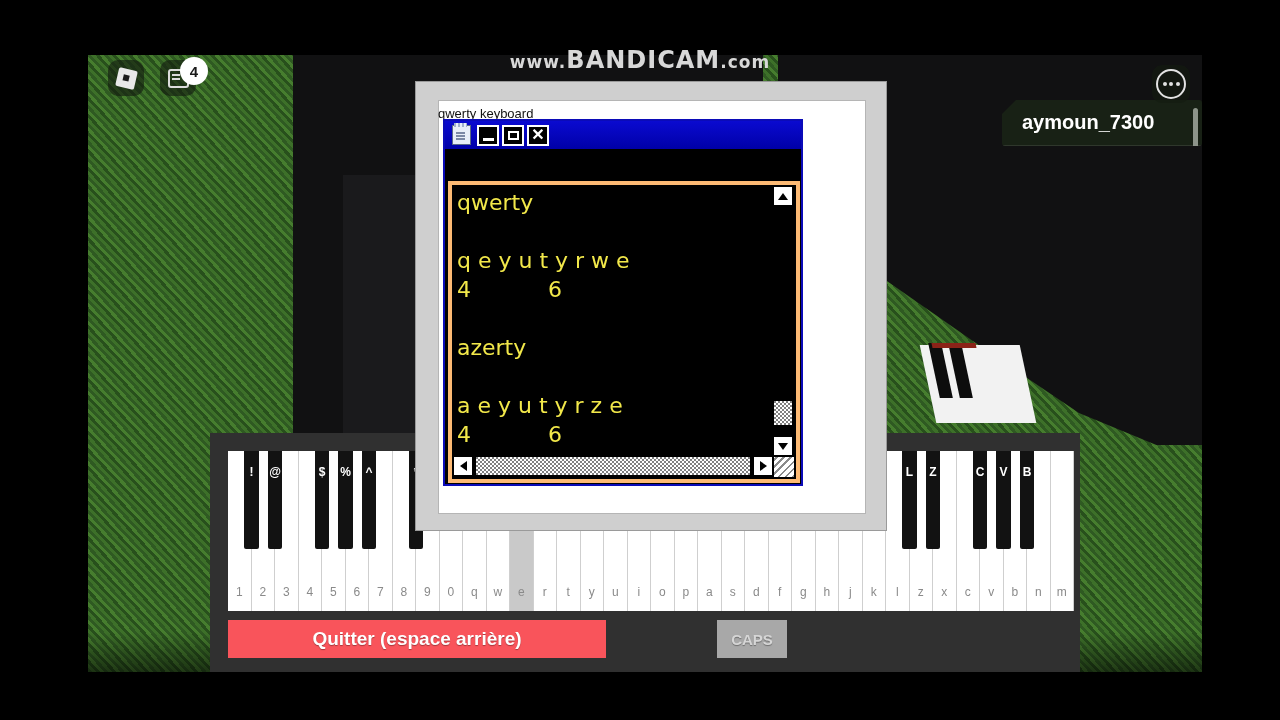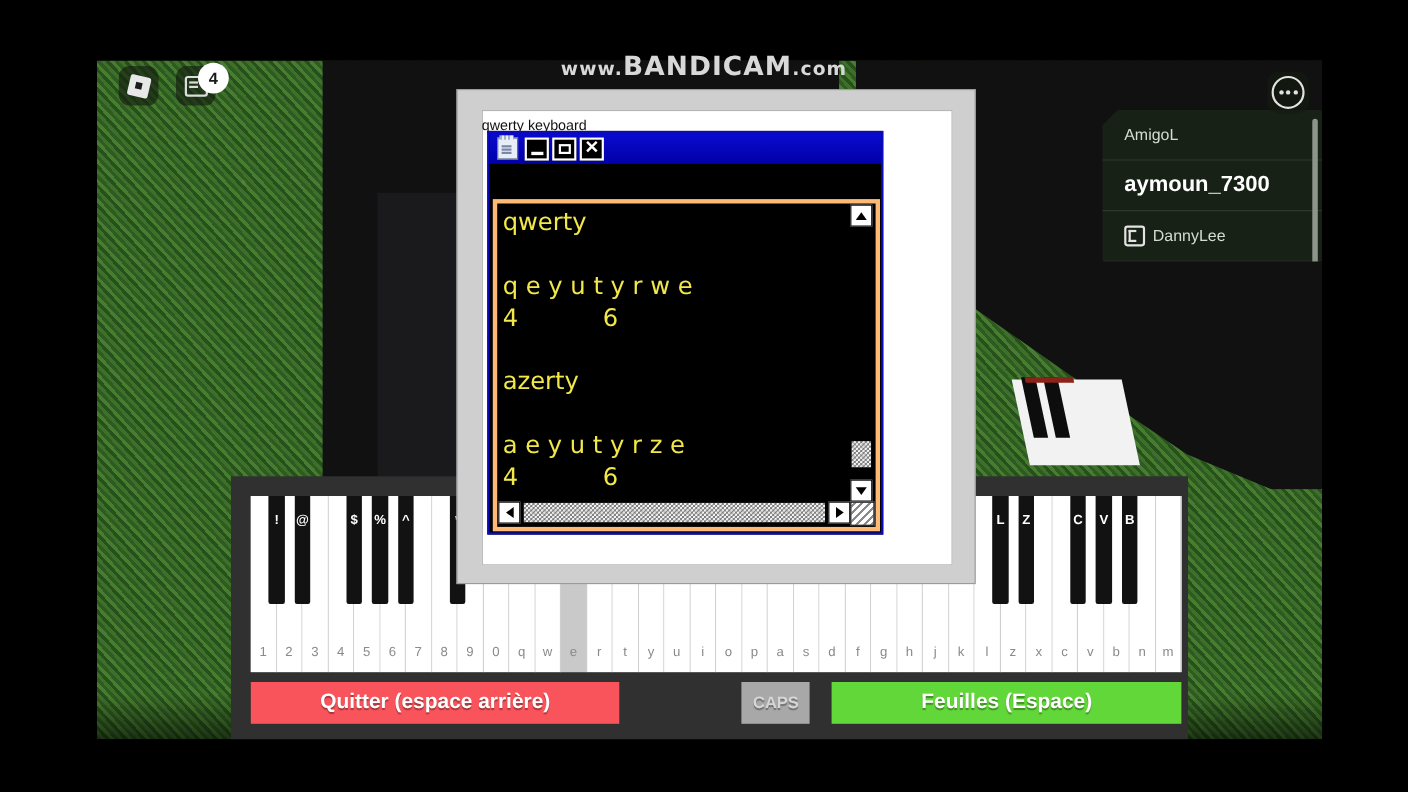--- a/index.html
+++ b/index.html
@@ -197,29 +197,22 @@
 
   <div id="more-btn" style="z-index:7;">
     <div class="more-circle">
       <i></i>
         <i></i>
         <i></i>
     </div>
   </div>
 
   <div id="player-list">
-    <div class="pl-row">
-      <span>AmigoL</span>
-    </div>
     <div class="pl-row bold">
       <span>aymoun_7300</span>
-    </div>
-    <div class="pl-row">
-      <span class="prem-icon"></span>
-      <span>DannyLee</span>
     </div>
     <div class="pl-scroll"></div>
   </div>
 
   <div id="piano-ui">
     <div class="kb-wrap" id="kb-wrap">
         <div class="wkey" style="left: 0px; width: 23.5px;">
           <span>1</span>
         </div>
         <div class="wkey" style="left: 23.5px; width: 23.5px;">
@@ -357,21 +350,20 @@
         <div class="bkey" style="left: 768.215px; width: 14.57px;">
           <span>V</span>
         </div>
         <div class="bkey" style="left: 791.715px; width: 14.57px;">
           <span>B</span>
         </div>
       </div>
     <div class="btn-row">
       <div class="big-btn" id="quit-btn">Quitter (espace arrière)</div>
       <div class="big-btn" id="caps-btn">CAPS</div>
-      <div class="big-btn" id="sheets-btn">Feuilles (Espace)</div>
     </div>
   </div>
 
   <div id="bg-window">
     <div class="bgw-page">
         <div class="bgw-text" style="top: 28px;">a</div>
         <div class="bgw-text" style="top: 70px;">4</div>
         <div class="bgw-text" style="top: 112px;">c</div>
         <div class="bgw-text" style="top: 154px;">c</div>
         <div class="bgw-text" style="top: 196px;">4</div>

